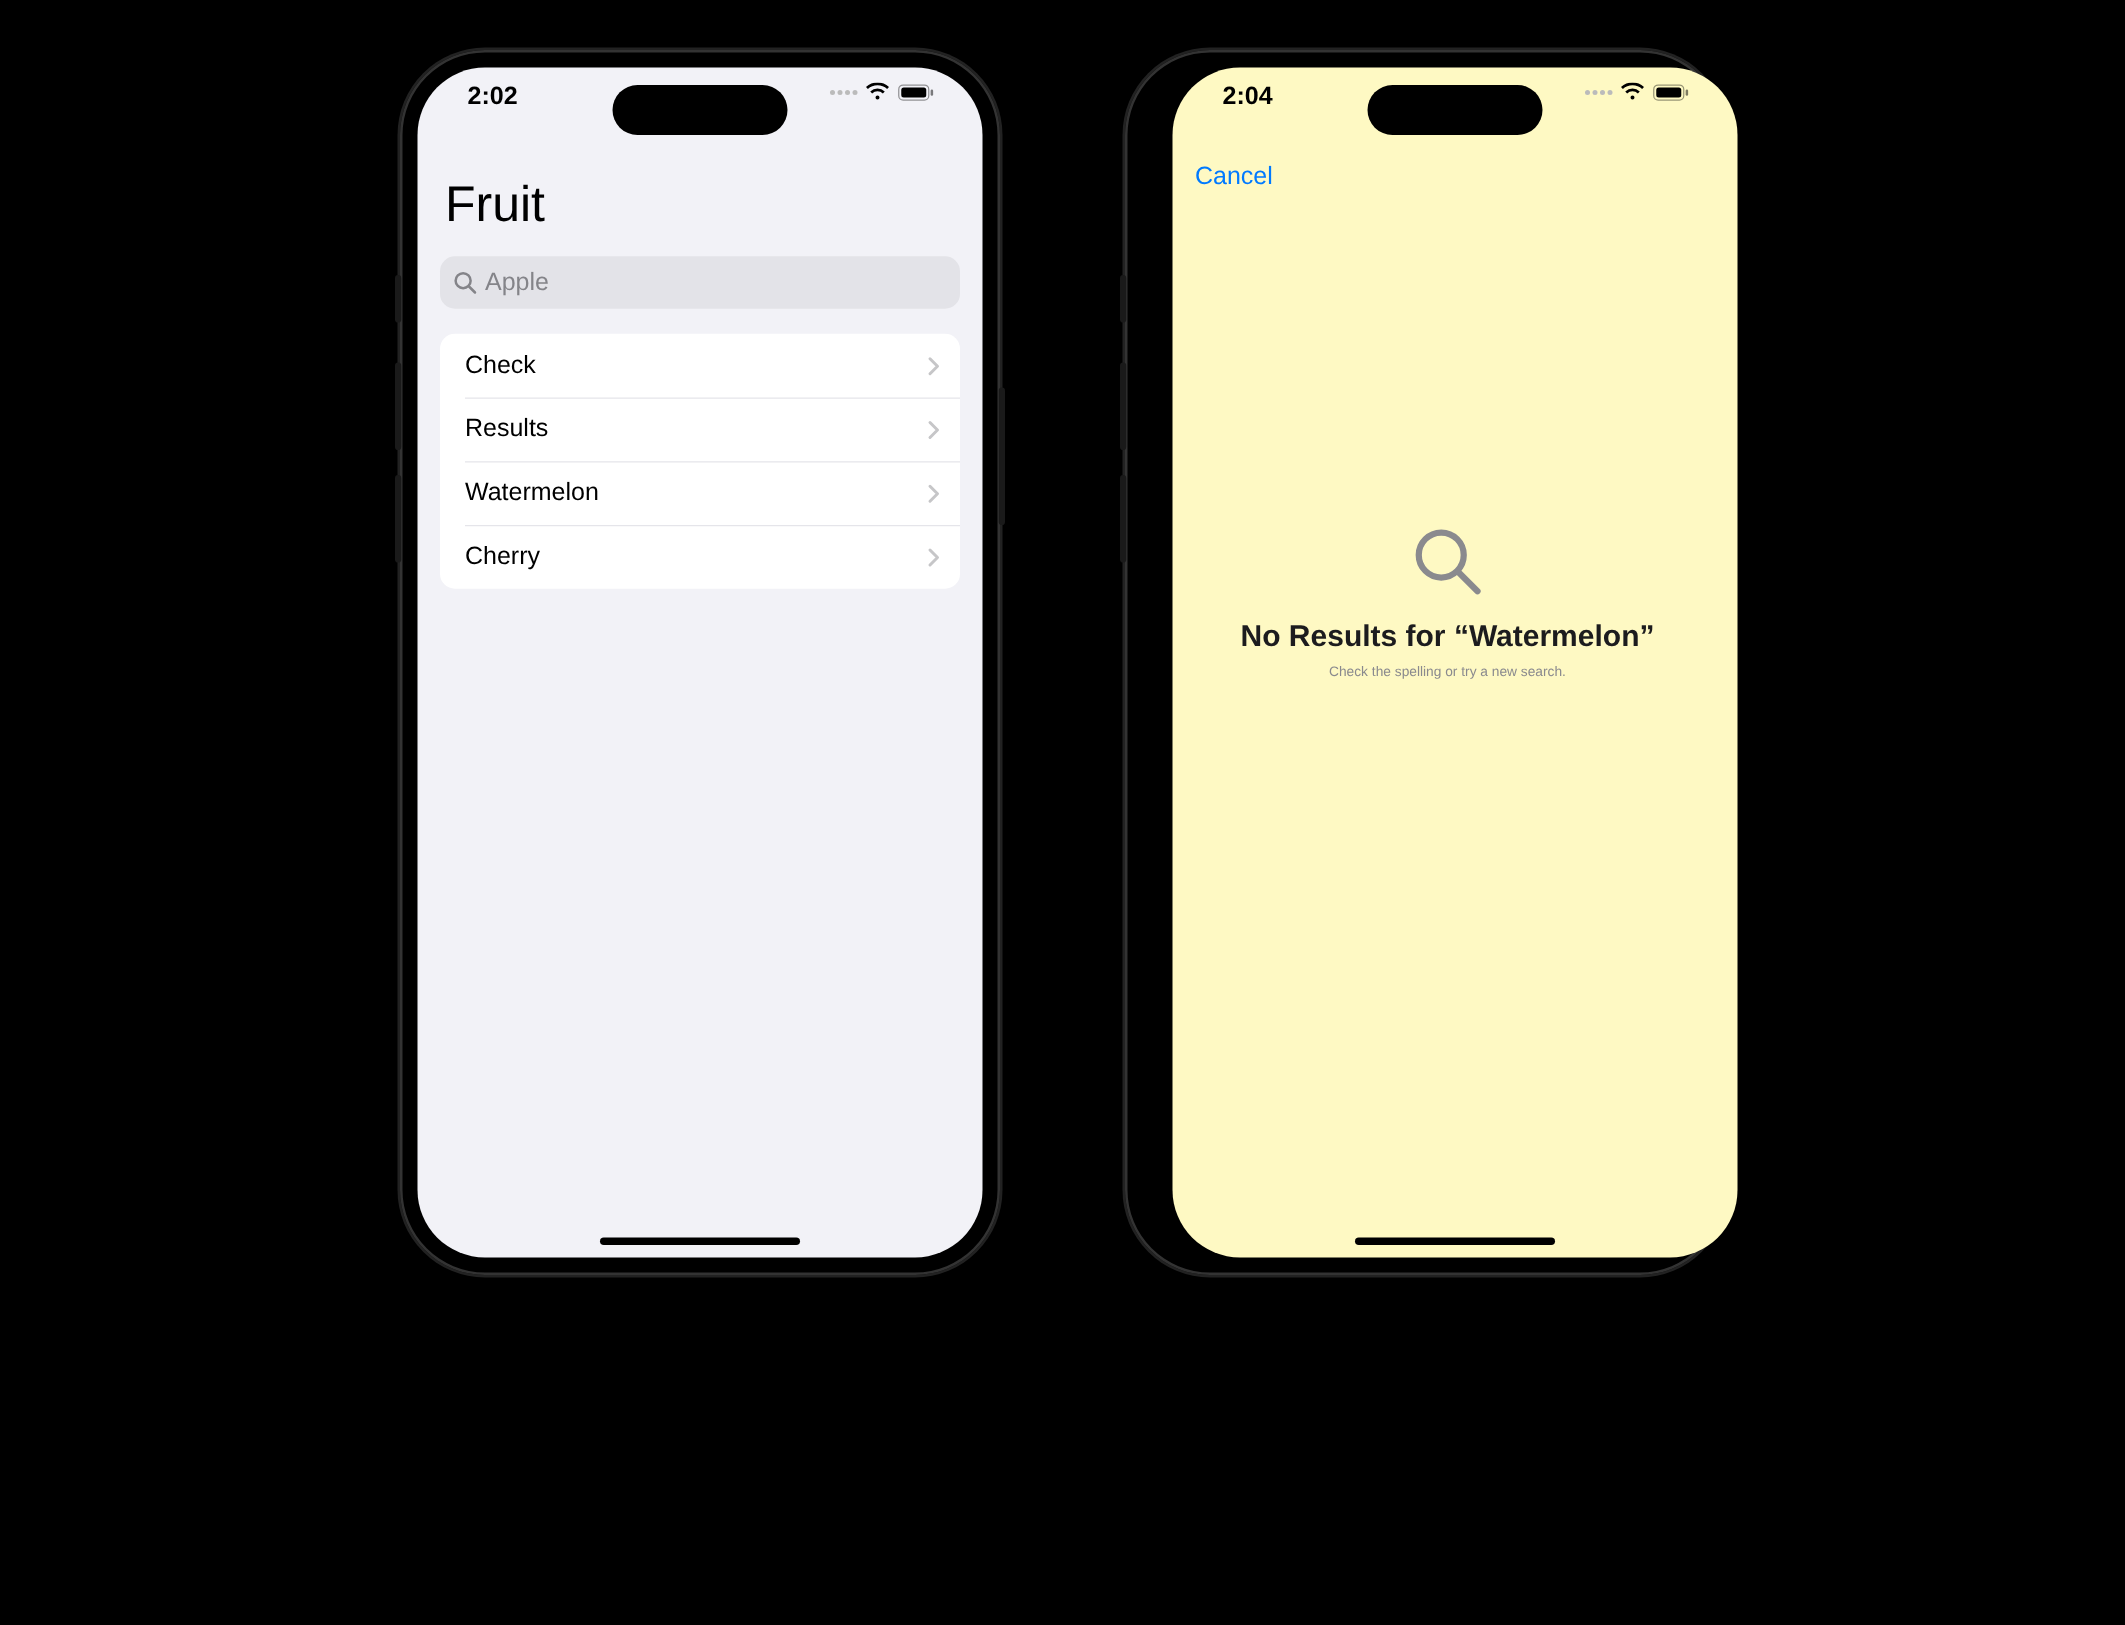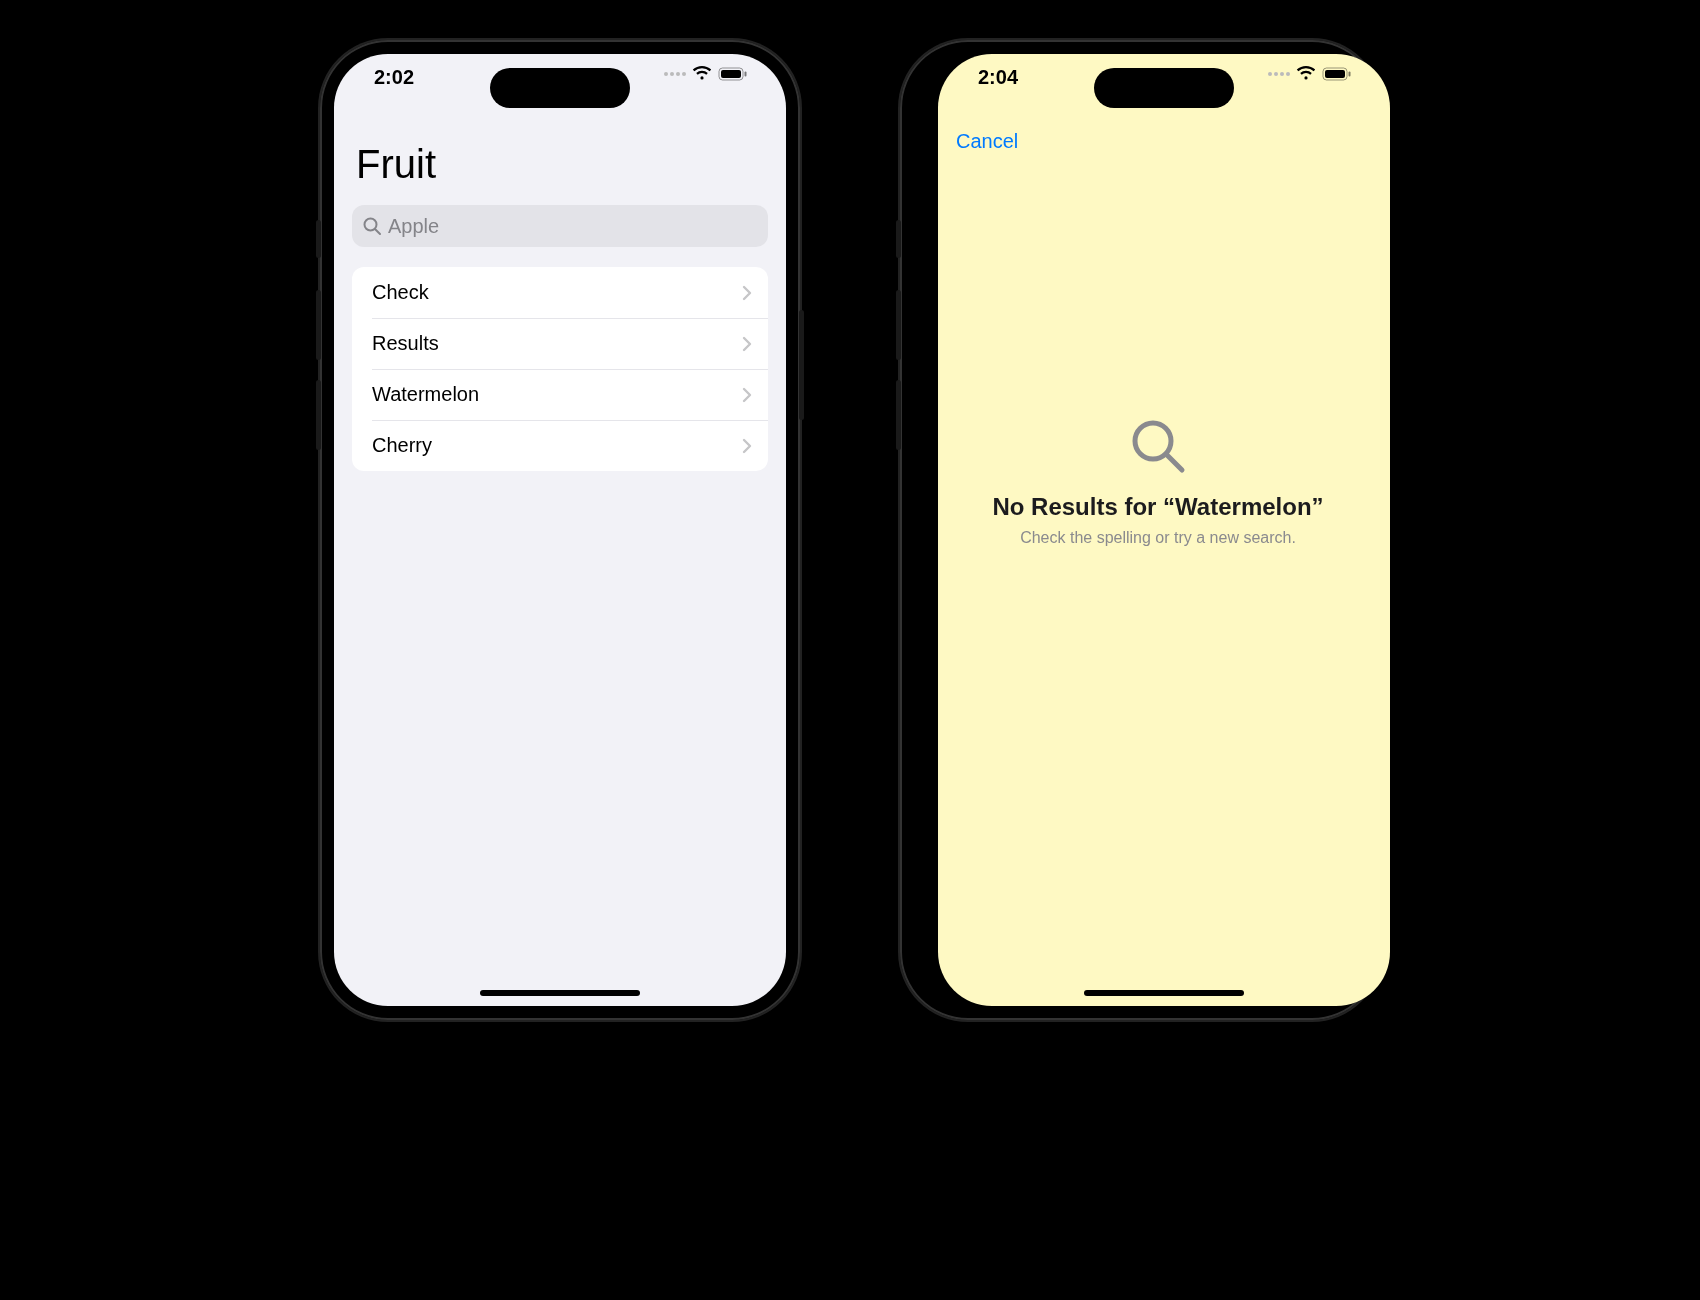--- a/index.html
+++ b/index.html
@@ -190,21 +190,21 @@
     gap: 8px;
   }
   .empty-icon svg { display: block; }
   .empty-title {
     font-size: 24px;
     font-weight: 700;
     color: #1c1c1e;
     margin-top: 10px;
   }
   .empty-sub {
-    font-size: 16px;
+    font-size: 11px;
     color: #8a8a8e;
   }
 </style>
 </head>
 <body>
 
 <div class="phone">
   <div class="side-btn left1"></div>
   <div class="side-btn left2"></div>
   <div class="side-btn left3"></div>

